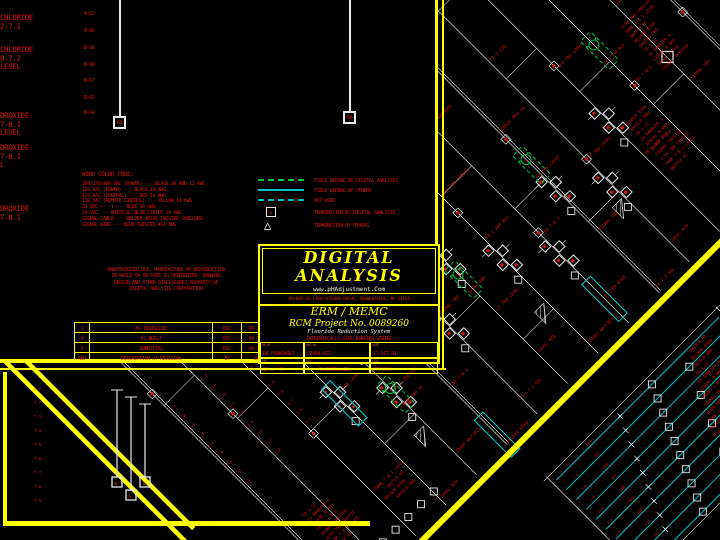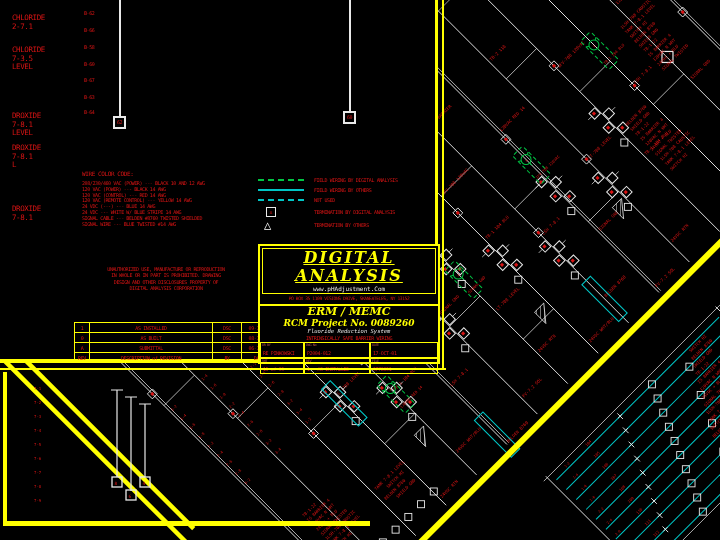--- a/index.html
+++ b/index.html
@@ -5,21 +5,21 @@
   html,body{margin:0;padding:0;background:#000;}
   #stage{position:relative;width:720px;height:540px;background:#000;overflow:hidden;
          font-family:"DejaVu Sans Mono",monospace;}
   #cad{position:absolute;left:0;top:0;z-index:1;}
   #cad text{font-family:"DejaVu Sans Mono",monospace;}
   
   #sheet{position:absolute;left:0;top:0;width:435px;height:359px;background:#000;z-index:3;
          border-right:3px solid #ffff00;border-bottom:4px solid #ffff00;}
   .ybar{position:absolute;background:#ffff00;z-index:4;}
   .cad{letter-spacing:-0.4px;}
-  .llg{position:absolute;left:12px;color:#d81414;font-size:7.5px;line-height:8.5px;white-space:nowrap;}
+  .llg{position:absolute;left:0;color:#d81414;font-size:7.5px;line-height:8.5px;white-space:nowrap;}
   .wnum{position:absolute;left:84px;color:#d81414;font-size:5px;}
   .wline{position:absolute;width:2px;background:#e9e9e9;top:0;}
   .wbox{position:absolute;width:9px;height:9px;border:2px solid #e9e9e9;color:#d81414;
         font-size:5px;line-height:9px;text-align:center;}
   #wirecode{position:absolute;left:82px;top:170px;color:#d81414;}
   #wirecode .wct{font-size:6px;margin-bottom:4px;}
   #wirecode .wcl{font-size:5px;line-height:5.8px;white-space:nowrap;}
   #legend{position:absolute;left:258px;top:175px;color:#d81414;}
   .lgrow{display:flex;align-items:center;height:10px;}
   .lgrow.tall{height:13px;}
@@ -34,25 +34,25 @@
   .sym-tri{color:#ffffff;font-size:12px;line-height:12px;margin-left:6px;}
   #disclaimer{position:absolute;left:74px;top:266px;width:184px;text-align:center;color:#d81414;
               font-size:5px;line-height:6.4px;}
   #revtable{position:absolute;left:74px;top:322px;border-collapse:collapse;}
   #revtable td{border:1px solid #ffff00;color:#d81414;font-size:5px;height:9px;padding:0 2px;
                text-align:center;white-space:nowrap;}
   #titleblock{position:absolute;left:258px;top:244px;width:178px;height:116px;
               border:2px solid #ffff00;background:#000;}
   #tb-name{margin:2px;border:1px solid #ffff00;text-align:center;}
   #tb-company{font-family:"DejaVu Serif",serif;font-style:italic;font-weight:bold;color:#ffff00;
-              font-size:16px;letter-spacing:2px;line-height:18px;text-decoration:underline;}
+              font-size:16px;letter-spacing:2px;line-height:18px;}
   #tb-web{color:#e9e9e9;font-size:6px;line-height:7px;padding-bottom:1px;}
   #tb-addr{color:#d81414;font-size:4.6px;text-align:center;line-height:6px;}
   #tb-div{border-top:2px solid #ffff00;margin-top:2px;}
-  #tb-client,#tb-project{font-family:"DejaVu Serif",serif;font-style:italic;font-weight:bold;
+  #tb-client,#tb-project{font-family:"DejaVu Serif",serif;font-style:italic;font-weight:normal;
               color:#ffff00;text-align:center;}
   #tb-client{font-size:11px;line-height:12px;}
   #tb-project{font-size:9px;line-height:10px;}
   #tb-system{color:#e9e9e9;font-size:5.5px;font-style:italic;text-align:center;line-height:6.5px;}
   #tb-sub{color:#d81414;font-size:5px;text-align:center;line-height:6px;}
   #tb-grid{display:grid;grid-template-columns:44px 66px 1fr;margin-top:1px;}
   .tbcell{position:relative;border:1px solid #ffff00;height:14px;}
   .tbcell .cl{position:absolute;left:1px;top:0;font-size:3.5px;color:#b05050;}
   .tbcell .cv{position:absolute;left:2px;bottom:1px;font-size:5px;color:#d81414;white-space:nowrap;}
 </style>
@@ -490,21 +490,21 @@
   <div class="ybar" style="left:0;top:368px;width:446px;height:2px;"></div>
 
   <div id="sheet">
     <div id="left-labels">
         <div class="llg cad" style="top: 14px;">
           <div>CHLORIDE</div>
           <div>2-7.1</div>
         </div>
         <div class="llg cad" style="top: 46px;">
           <div>CHLORIDE</div>
-          <div>7-3.5</div>
+          <div>9-7.2</div>
           <div>LEVEL</div>
         </div>
         <div class="llg cad" style="top: 112px;">
           <div>DROXIDE</div>
           <div>7-8.1</div>
           <div>LEVEL</div>
         </div>
         <div class="llg cad" style="top: 144px;">
           <div>DROXIDE</div>
           <div>7-8.1</div>

